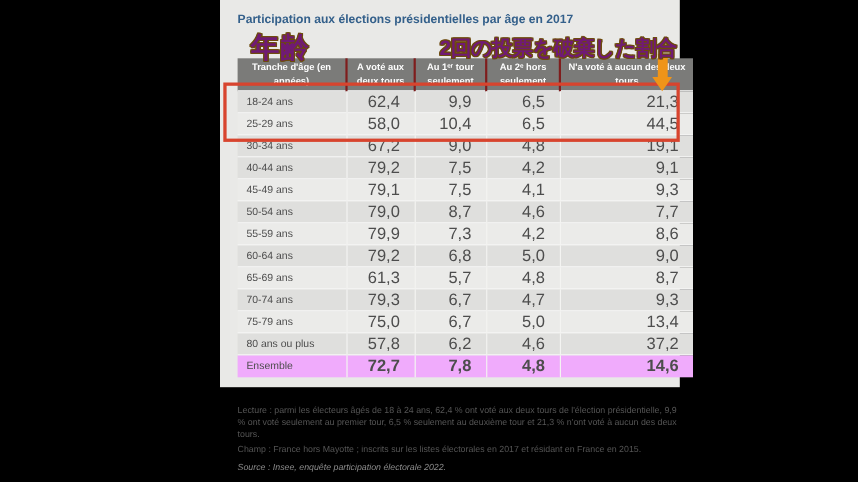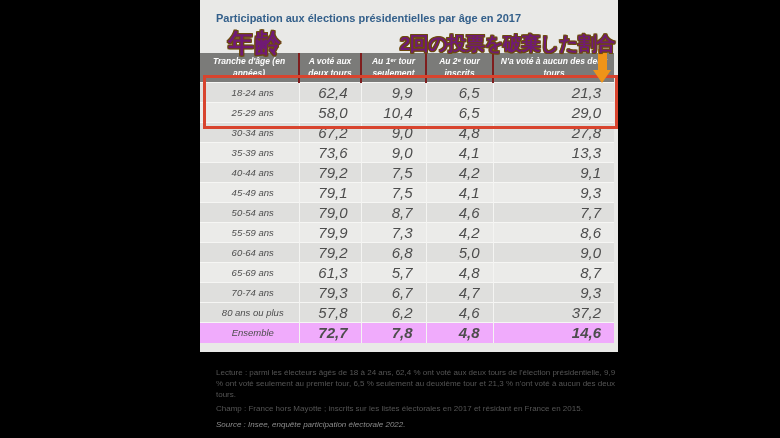--- a/index.html
+++ b/index.html
@@ -1,26 +1,26 @@
 <!DOCTYPE html>
 <html><head>
 <meta charset="utf-8">
 <style>
   html,body{margin:0;padding:0;background:#000;}
   body{width:780px;height:438px;overflow:hidden;font-family:"Liberation Sans","DejaVu Sans",sans-serif;}
   .frame{position:relative;width:780px;height:438px;background:#000;overflow:hidden;}
   .content{position:absolute;left:180px;top:0;width:418px;height:352px;background:#e9e9e7;margin-left:20px;}
   .title{position:absolute;left:16px;top:12px;font-size:11px;font-weight:bold;color:#34608b;white-space:nowrap;}
 
-  table.insee{position:absolute;left:0;top:53px;width:414px;border-collapse:collapse;table-layout:fixed;font-style:italic;}
+  table.insee{position:absolute;left:16px;top:53px;width:414px;border-collapse:collapse;table-layout:fixed;}
   table.insee thead th{background:#7b7b79;color:#fdfdfd;font-size:8.5px;font-weight:bold;
     height:29px;text-align:center;vertical-align:middle;line-height:1.3;padding:0 3px;}
   table.insee thead th + th{border-left:2px solid #7f1d1d;}
   table.insee tbody tr{height:20px;border-top:1px solid #f6f6f4;}
-  table.insee tbody th{font-weight:normal;text-align:center;padding-left:8px;font-size:9.5px;color:#4d4d4d;white-space:nowrap;}
+  table.insee tbody th{font-weight:normal;text-align:left;padding-left:8px;font-size:9.5px;color:#4d4d4d;white-space:nowrap;}
   table.insee tbody td{text-align:right;padding-right:13px;font-size:15px;color:#4d4d4d;border-left:1px solid #f4f4f2;}
   tr.odd{background:#dfdfdd;}
   tr.even{background:#ebebe9;}
   tr.total{background:#f0abfc;}
   tr.total th,tr.total td{font-weight:bold;color:#333;}
 
   .red-rect{position:absolute;left:3px;top:75px;width:415px;height:54px;
     border:3px solid #d8442e;box-sizing:border-box;z-index:5;}
   .arrow-shaft{position:absolute;left:398px;top:49px;width:9px;height:22px;background:#ef9418;z-index:6;}
   .arrow-head{position:absolute;left:393px;top:70px;width:0;height:0;
@@ -51,52 +51,45 @@
           <col style="width:62px">
           <col style="width:65px">
           <col style="width:67px">
           <col style="width:121px">
       </colgroup>
       <thead>
         <tr>
           <th>Tranche d'âge (en années)</th>
           <th>A voté aux deux tours</th>
           <th>Au 1ᵉʳ tour seulement</th>
-          <th>Au 2ᵉ tour inscrits</th>
+          <th>Au 2ᵉ hors seulement</th>
           <th>N'a voté à aucun des deux tours</th>
         </tr>
       </thead>
       <tbody>
           <tr class="odd">
             <th>18-24 ans</th>
             <td>62,4</td>
             <td>9,9</td>
             <td>6,5</td>
             <td>21,3</td>
           </tr>
           <tr class="even">
             <th>25-29 ans</th>
             <td>58,0</td>
             <td>10,4</td>
             <td>6,5</td>
-            <td>29,0</td>
+            <td>44,5</td>
           </tr>
           <tr class="odd">
             <th>30-34 ans</th>
             <td>67,2</td>
             <td>9,0</td>
             <td>4,8</td>
-            <td>27,8</td>
-          </tr>
-          <tr class="even">
-            <th>35-39 ans</th>
-            <td>73,6</td>
-            <td>9,0</td>
-            <td>4,1</td>
-            <td>13,3</td>
+            <td>19,1</td>
           </tr>
           <tr class="odd">
             <th>40-44 ans</th>
             <td>79,2</td>
             <td>7,5</td>
             <td>4,2</td>
             <td>9,1</td>
           </tr>
           <tr class="even">
             <th>45-49 ans</th>
@@ -133,20 +126,27 @@
             <td>4,8</td>
             <td>8,7</td>
           </tr>
           <tr class="odd">
             <th>70-74 ans</th>
             <td>79,3</td>
             <td>6,7</td>
             <td>4,7</td>
             <td>9,3</td>
           </tr>
+          <tr class="even">
+            <th>75-79 ans</th>
+            <td>75,0</td>
+            <td>6,7</td>
+            <td>5,0</td>
+            <td>13,4</td>
+          </tr>
           <tr class="odd">
             <th>80 ans ou plus</th>
             <td>57,8</td>
             <td>6,2</td>
             <td>4,6</td>
             <td>37,2</td>
           </tr>
           <tr class="total">
             <th>Ensemble</th>
             <td>72,7</td>

